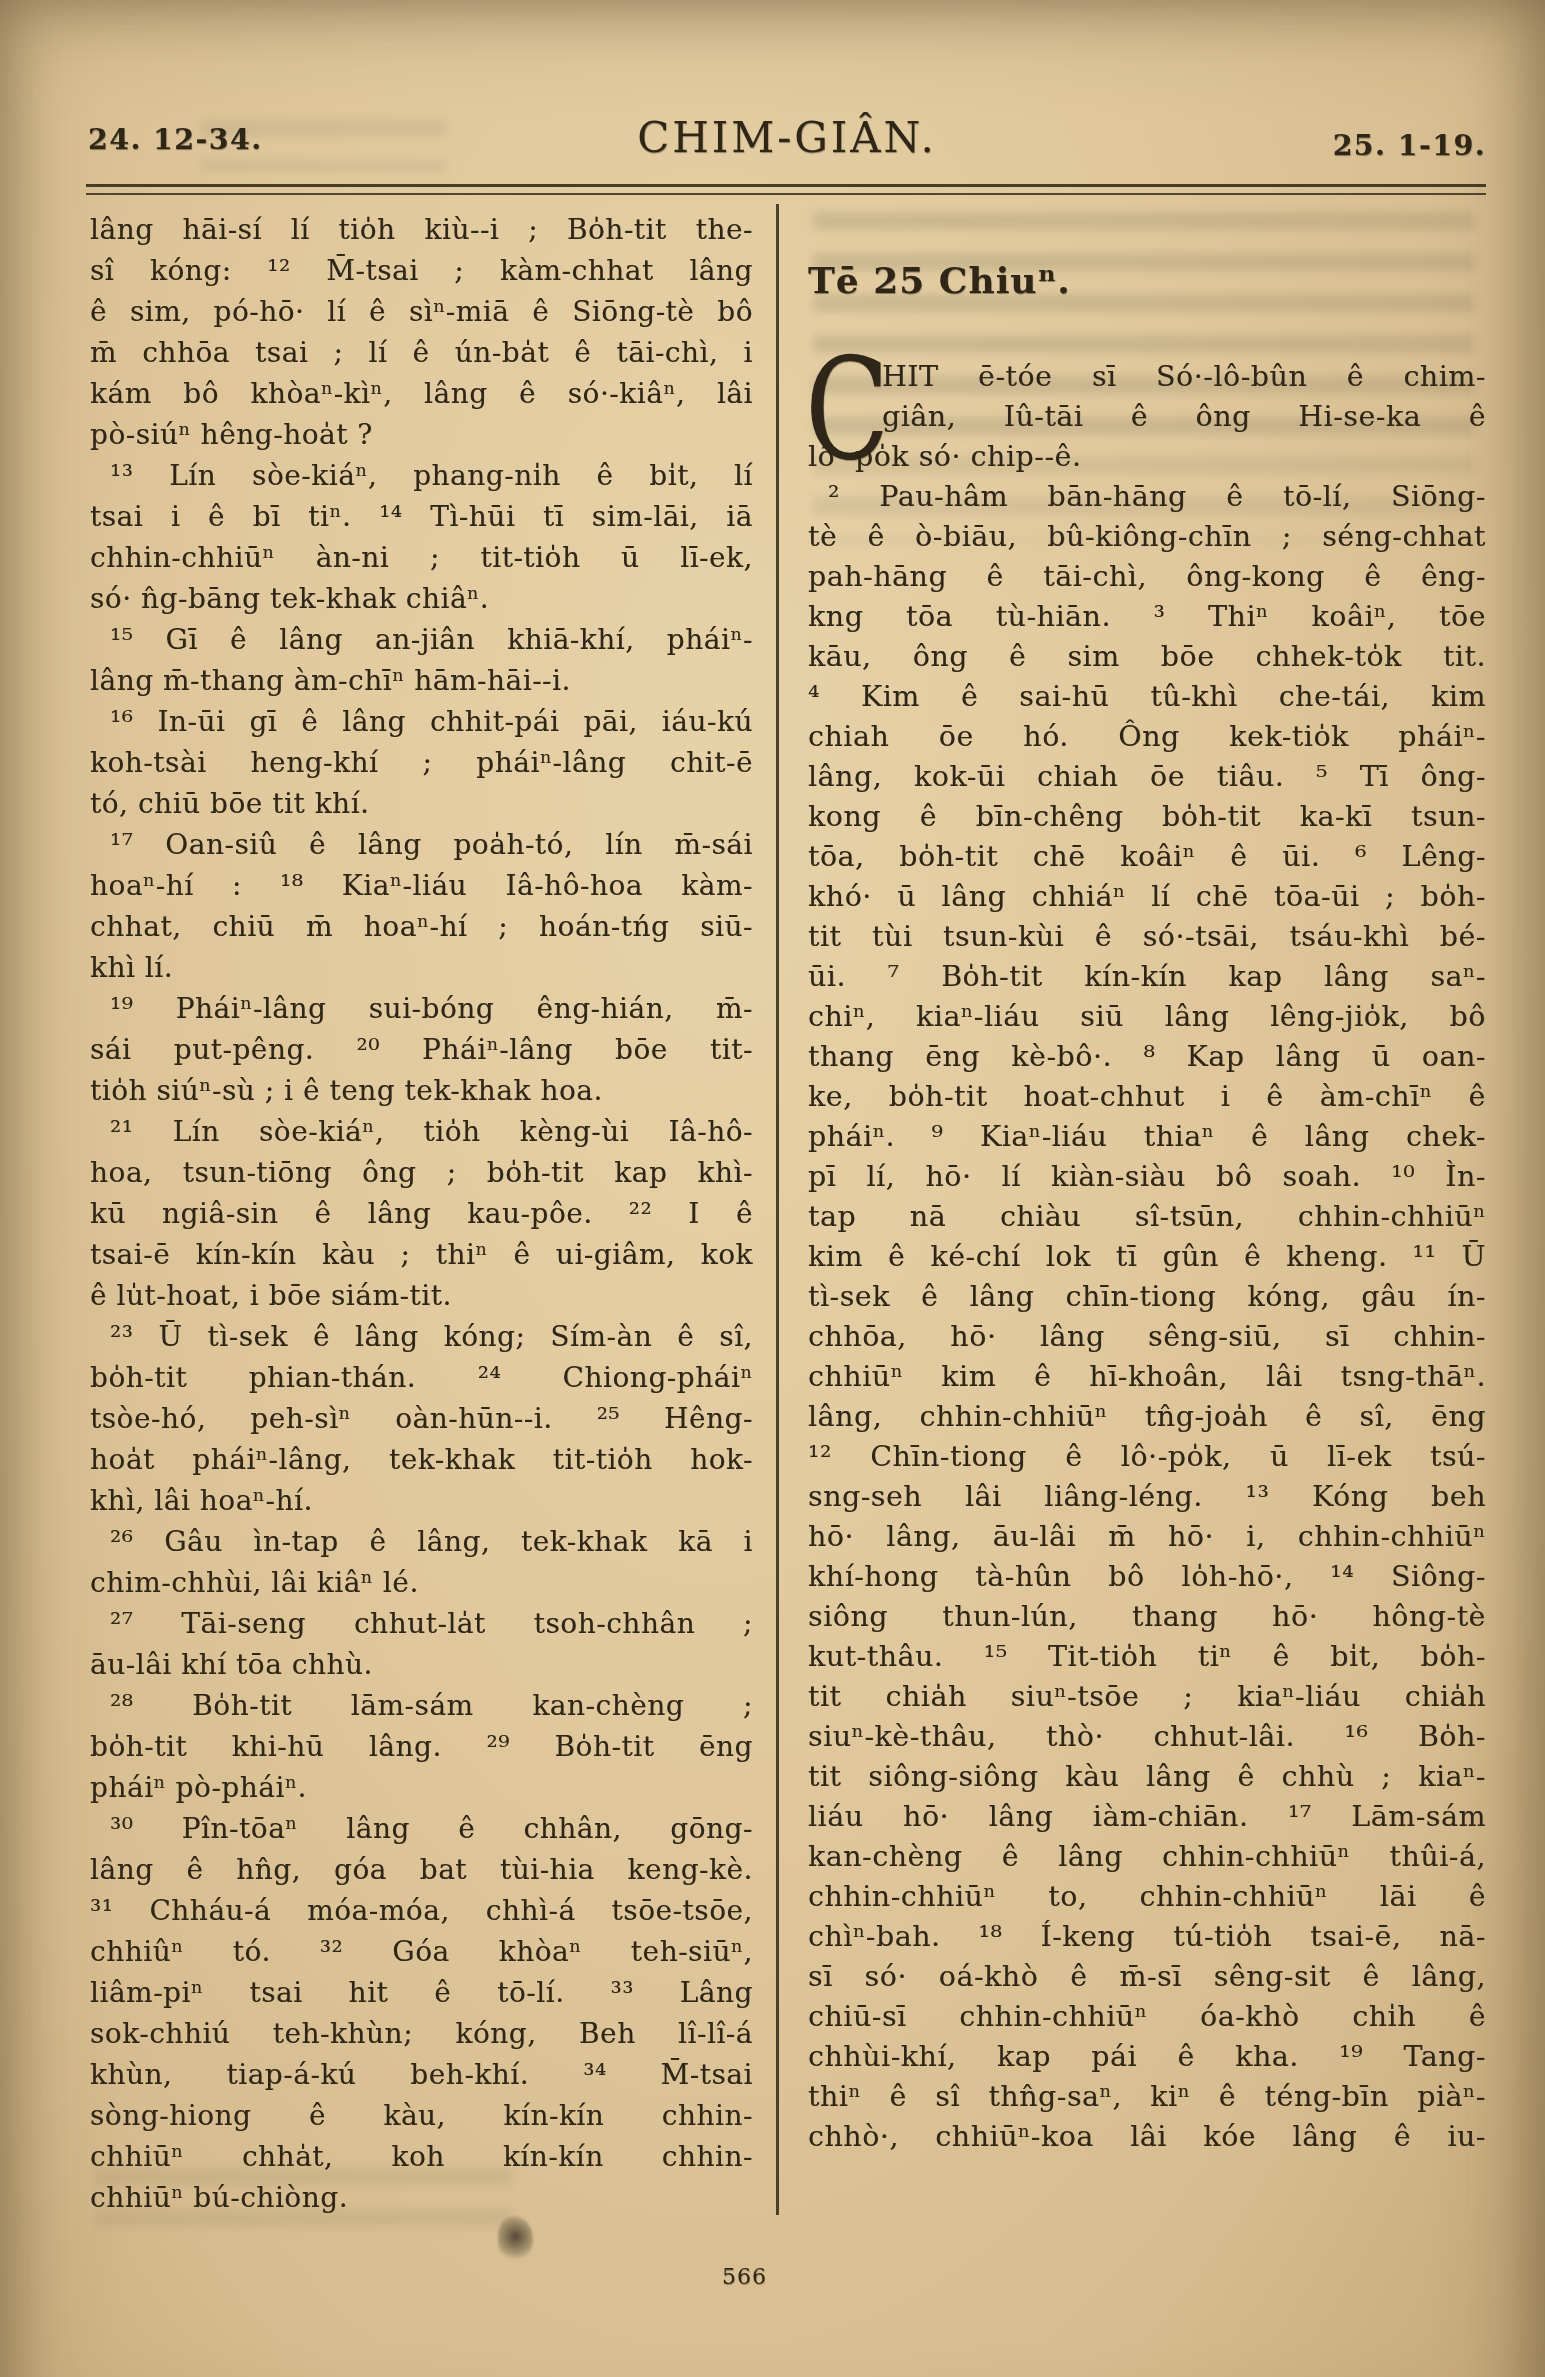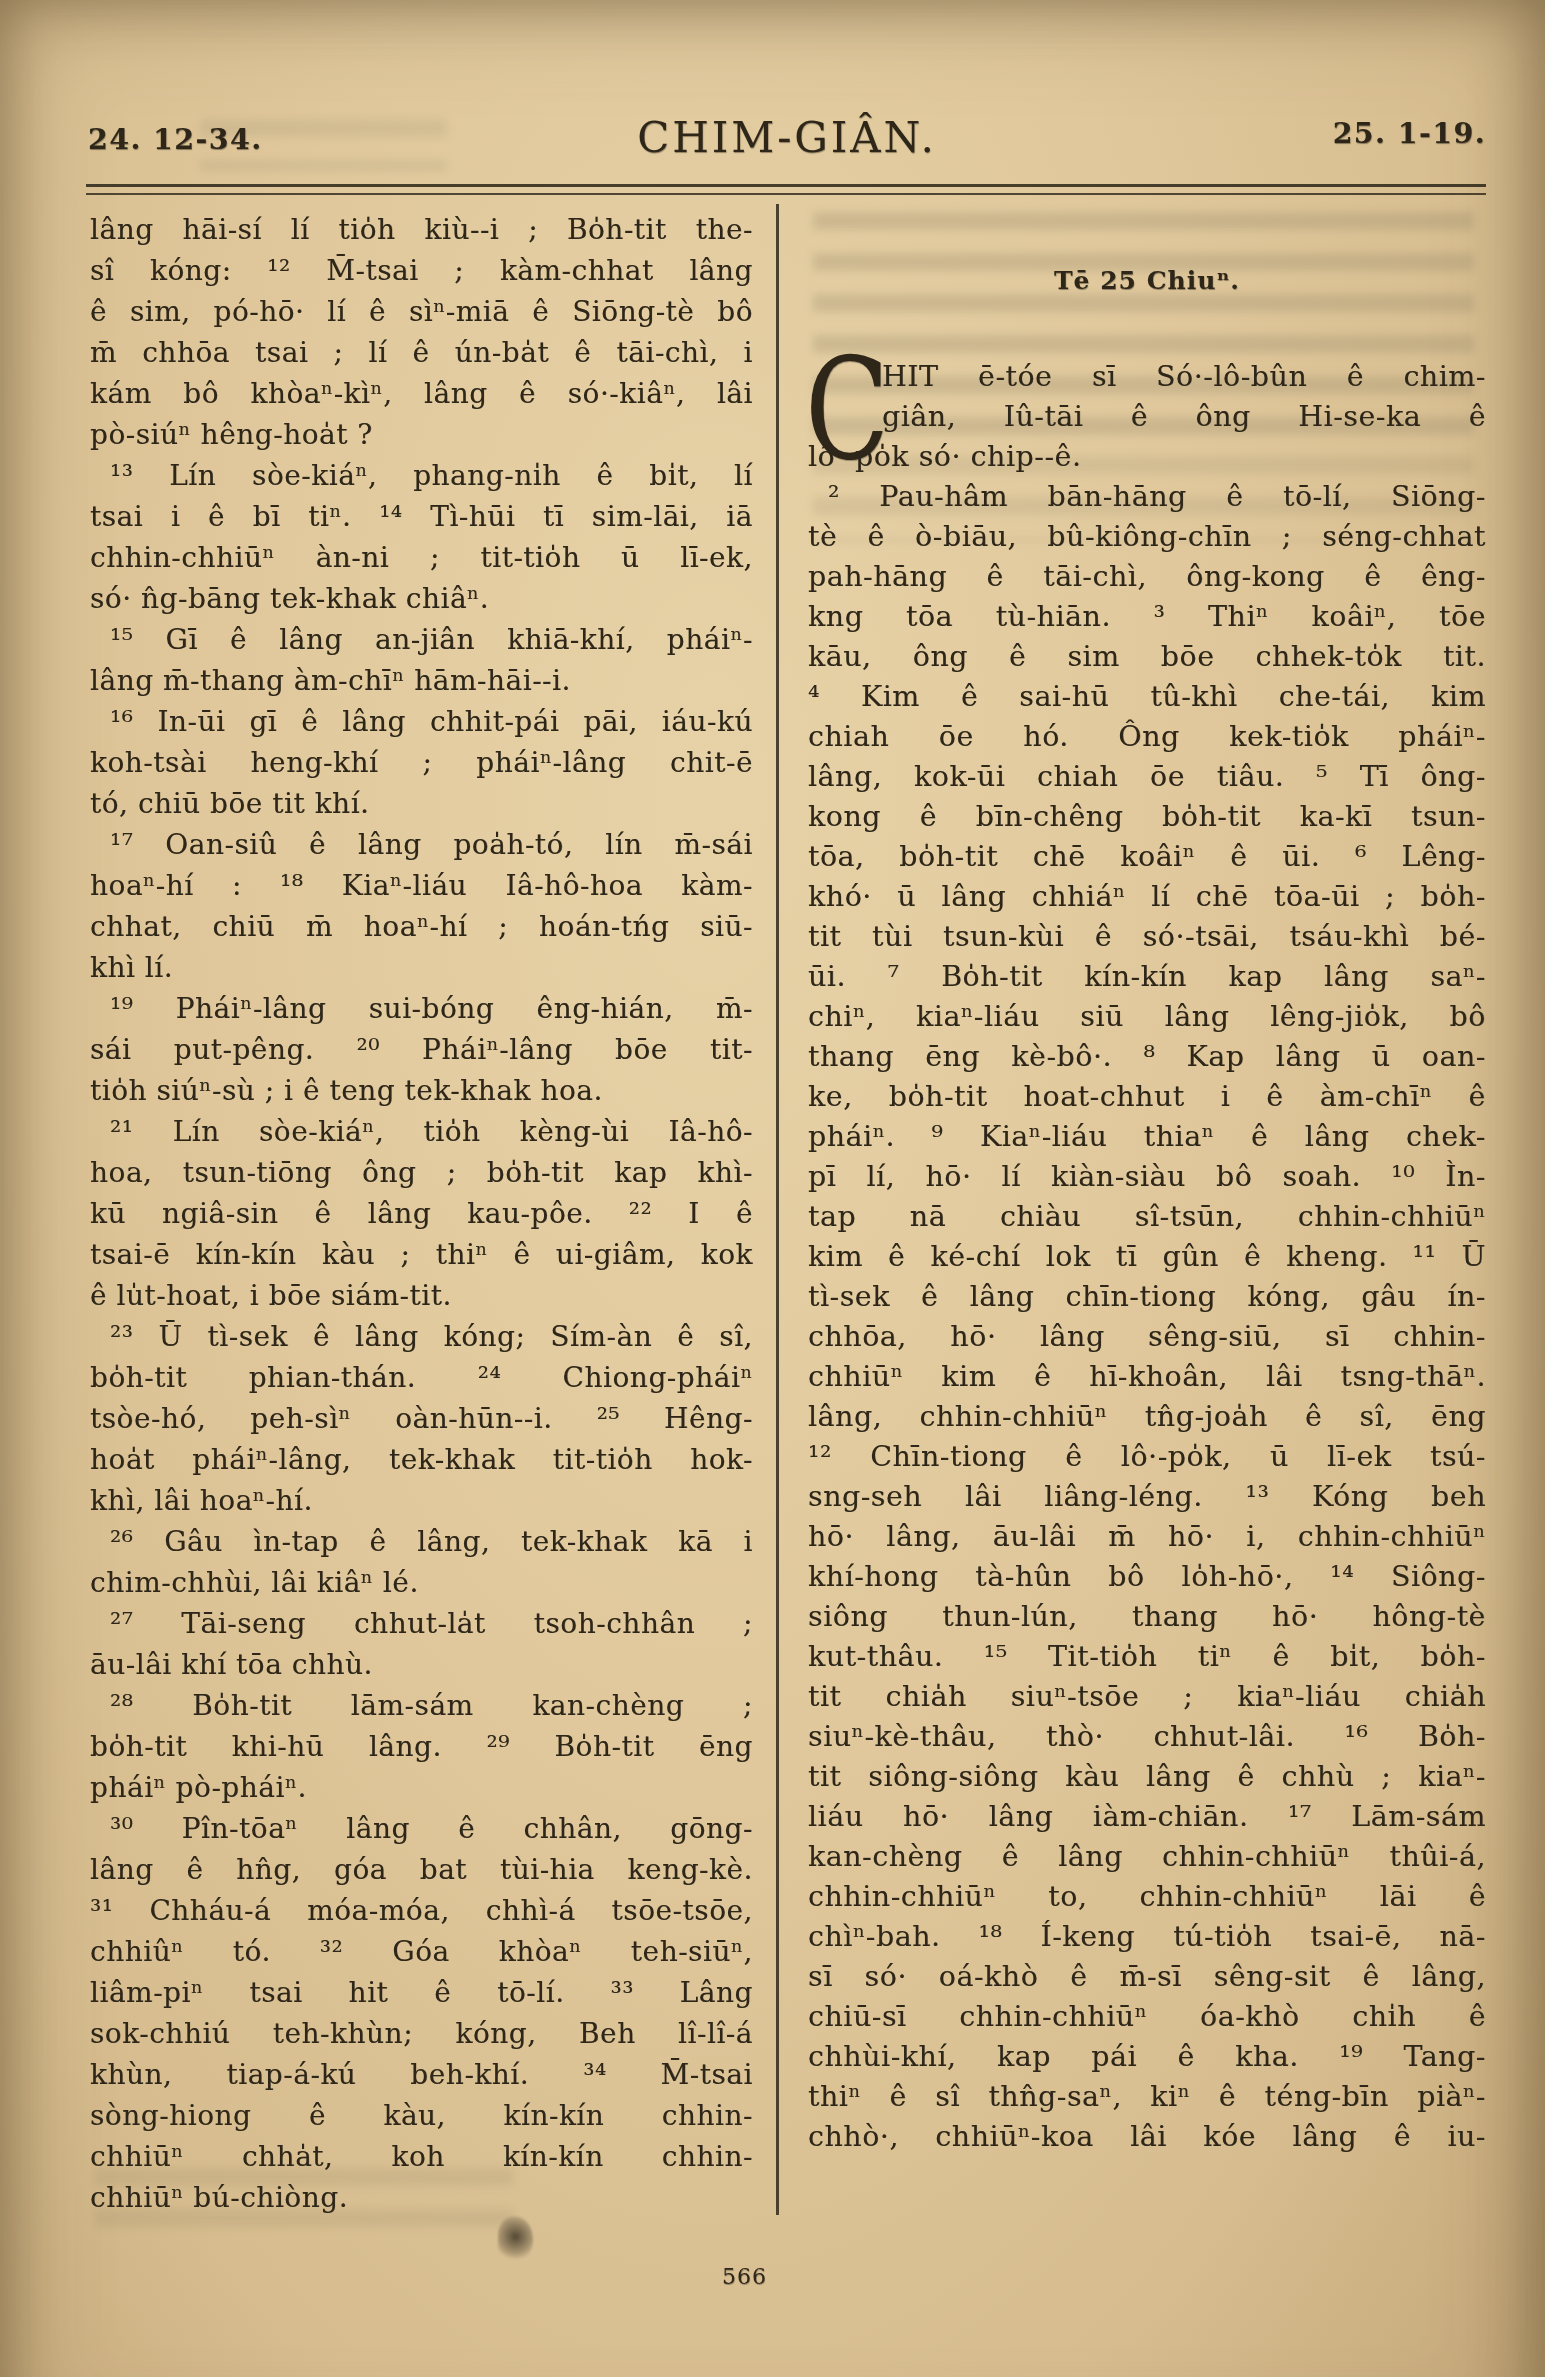--- a/index.html
+++ b/index.html
@@ -7,21 +7,21 @@
     position:relative;width:1545px;height:2463px;overflow:hidden;
     background:
       radial-gradient(ellipse at 46% 32%, #e7d2a7 0%, #e0c89c 42%, #d6bc8e 74%, #c2a677 100%);
     box-shadow: inset 0 0 105px rgba(92,72,42,.38), inset -19px 0 57px rgba(92,72,42,.28), inset 14.3px 0 43px rgba(92,72,42,.22);
     font-family:"DejaVu Serif","DejaVu Sans",serif;
     color:#2e2719;
   }
   .header{position:absolute;top:113px;left:88px;width:1398px;height:57px;font-size:28.5px;text-align:right;}
   .hdr-left{position:absolute;left:0;top:8.6px;font-weight:bold;letter-spacing:1.4px;text-shadow:0.5px 0.5px 1px rgba(46,39,25,.5);}
   .hdr-center{position:absolute;left:50%;transform:translateX(-50%);top:0;font-size:42px;letter-spacing:2.9px;font-weight:500;text-shadow:0.5px 0.5px 1px rgba(46,39,25,.45);}
-  .hdr-right{position:absolute;right:0;top:3px;font-weight:bold;letter-spacing:1.4px;text-shadow:0.5px 0.5px 1px rgba(46,39,25,.5);margin-left:45px;}
+  .hdr-right{position:absolute;right:0;top:15px;font-weight:bold;letter-spacing:1.4px;text-shadow:0.5px 0.5px 1px rgba(46,39,25,.5);margin-left:45px;}
   .rule{position:absolute;left:86px;top:184px;width:1400px;height:6.2px;
     border-top:3.8px solid rgba(50,42,28,.88);border-bottom:2.9px solid rgba(50,42,28,.82);}
   .divider{position:absolute;left:776px;top:204px;width:2.9px;height:2011px;background:rgba(48,40,27,.85);}
   .col{position:absolute;top:209px;}
   .col.left{left:90px;width:663px;font-size:28px;line-height:41px;}
   .col.right{left:808px;width:678px;font-size:28.5px;line-height:40px;}
   .para{position:relative;}
   .line{
     text-align:justify;text-align-last:justify;text-justify:inter-word;
     letter-spacing:0.5px;
@@ -29,21 +29,21 @@
   }
   .line.parend{text-align-last:left;}
   .line.indent{text-indent:20px;}
   .line.dc-offset{padding-left:74px;}
   .dropcap{
     position:absolute;left:-2.9px;top:-4.8px;font-size:141px;line-height:115px;
     transform:scaleX(.78);transform-origin:left top;
     text-shadow:0.5px 1px 1px rgba(46,38,24,.4);
   }
   .chapter-heading{
-    text-align:center;font-weight:bold;font-size:25px;line-height:43px;
+    font-weight:bold;font-size:36px;line-height:43px;
     margin:50px 0 55px;letter-spacing:1px;
     text-shadow:0.5px 0.5px 0.7px rgba(46,38,24,.45);
   }
   .page-number{position:absolute;left:692px;top:2264px;width:105px;text-align:center;font-size:22px;letter-spacing:1px;text-shadow:0.5px 0.5px 0.7px rgba(46,38,24,.4);}
   .ghost{position:absolute;filter:blur(4.3px);opacity:.55;pointer-events:none;
     background:repeating-linear-gradient(180deg, rgba(112,102,80,.34) 0px 18px, rgba(112,102,80,0) 18px 41px);}
   .ghost.soft{opacity:.35;}
   .smudge{position:absolute;left:498px;top:2216px;width:35px;height:46px;border-radius:50% 60% 55% 45%;
     background:radial-gradient(circle at 50% 45%, rgba(40,33,22,.75) 0%, rgba(40,33,22,.25) 55%, rgba(40,33,22,0) 75%);
     filter:blur(1px);}

